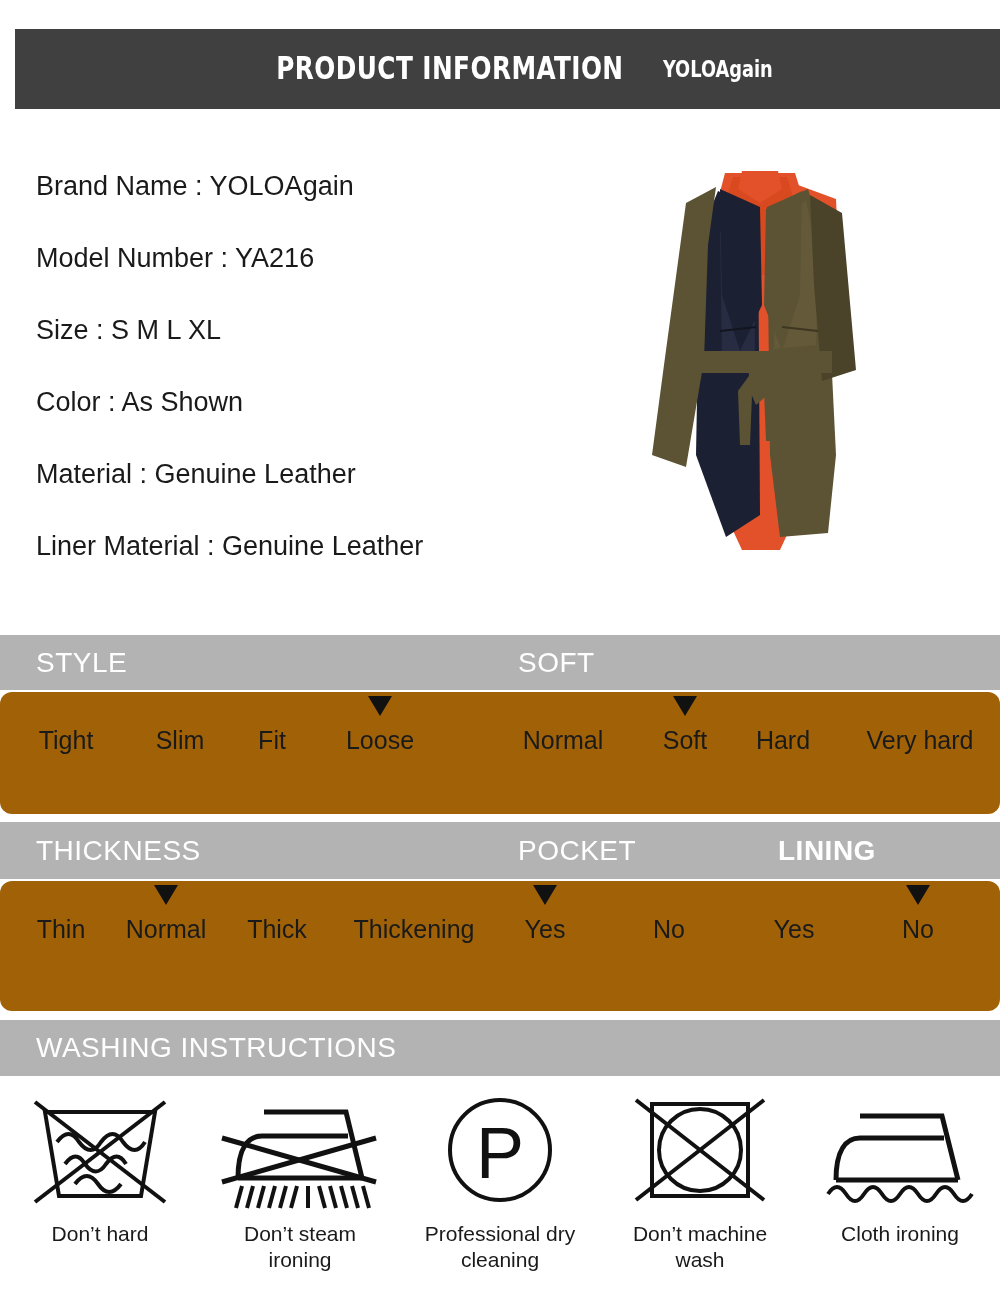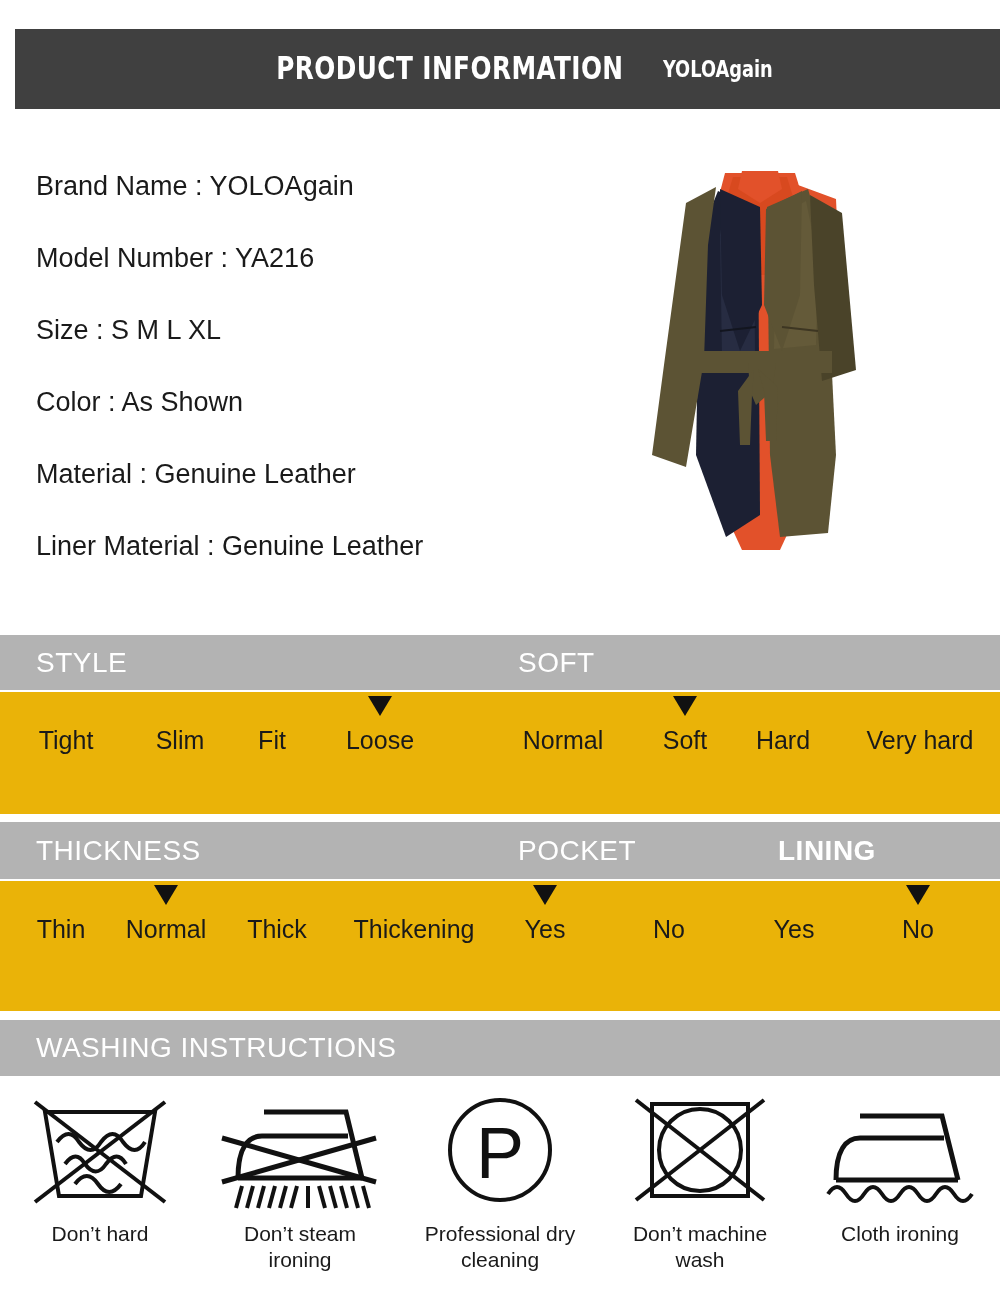--- a/index.html
+++ b/index.html
@@ -90,21 +90,22 @@
     font-size: 28px;
     letter-spacing: 0.5px;
     white-space: nowrap;
     top: 50%;
     transform: translateY(-50%);
   }
   .sec-opts {
     position: absolute;
     left: 0;
     width: 1000px;
-    background: #eab308;
+    background: #a16207;
+    border-radius: 12px;
   }
   .opt {
     position: absolute;
     top: 34px;
     font-size: 25px;
     color: #1a1a1a;
     white-space: nowrap;
     transform: translateX(-50%);
   }
   .marker {

